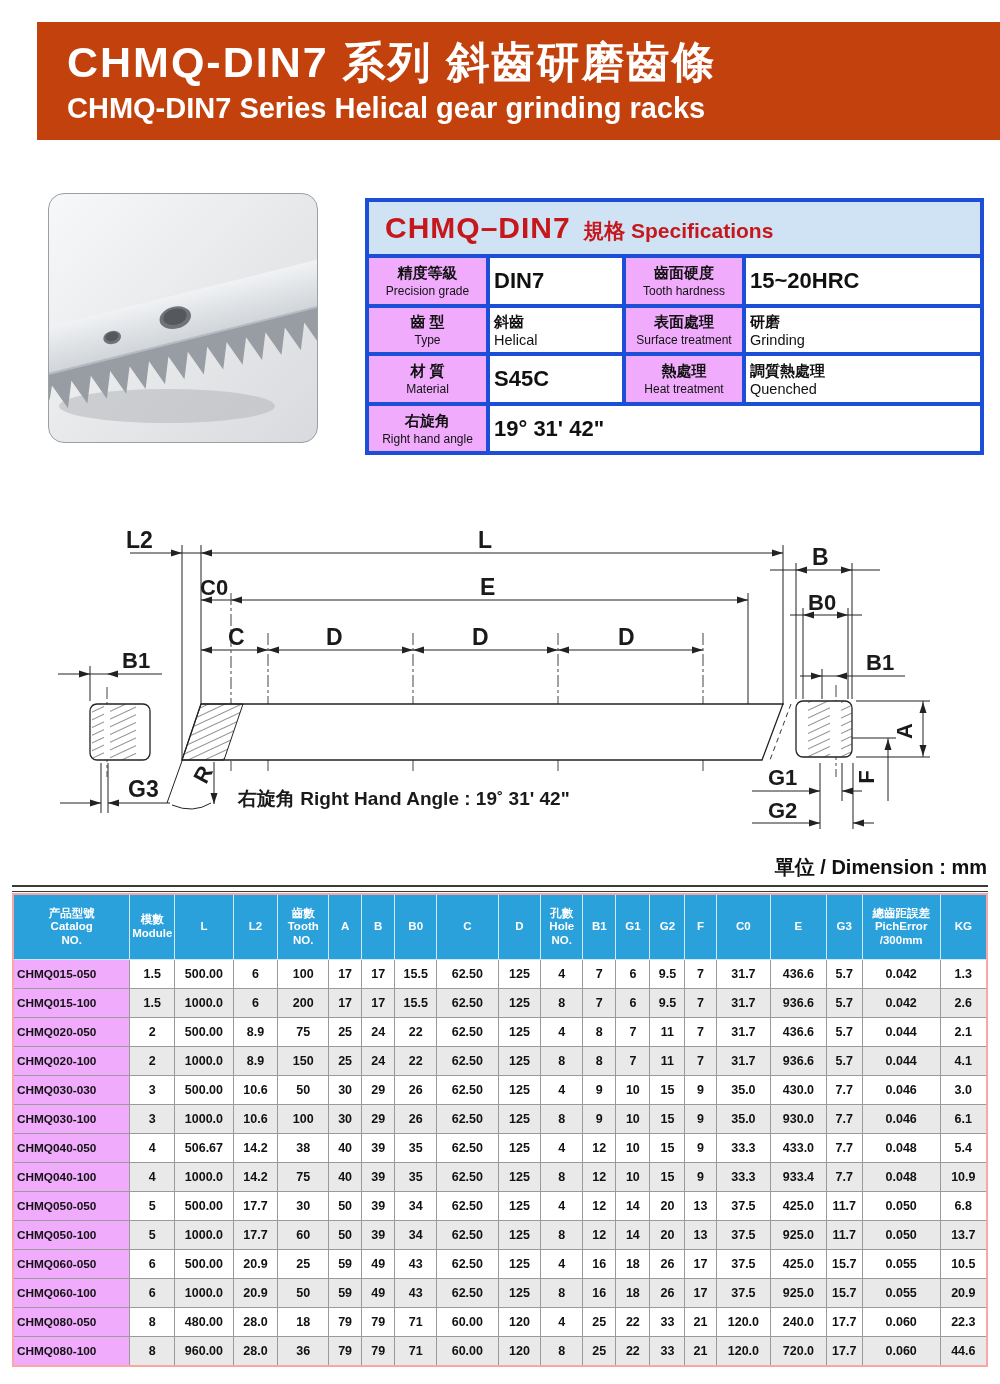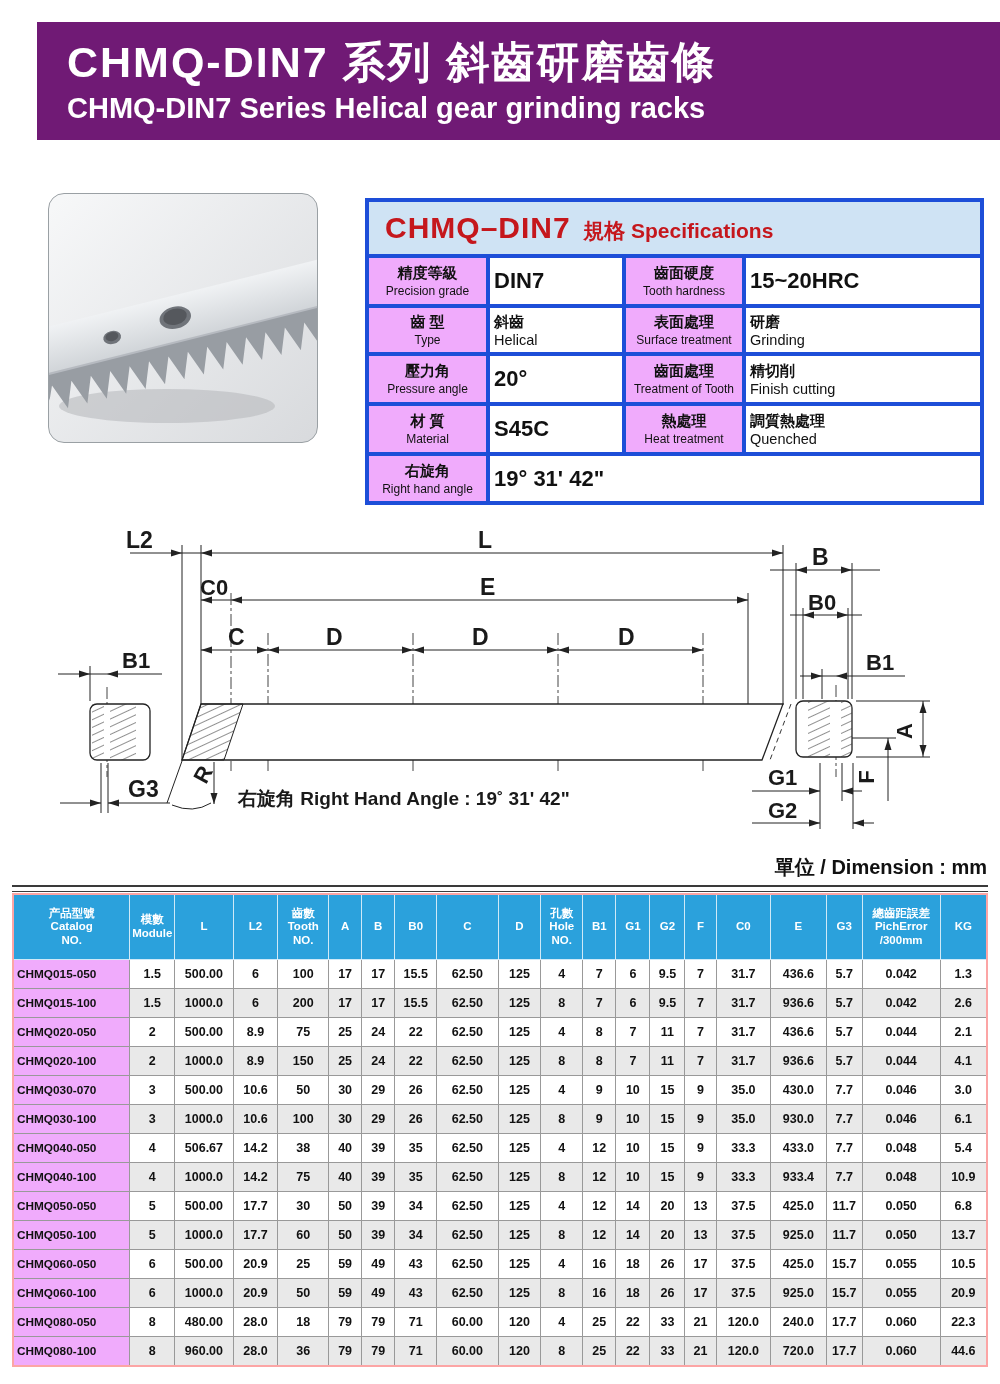--- a/index.html
+++ b/index.html
@@ -1,20 +1,20 @@
 <!DOCTYPE html>
 <html><head>
 <meta charset="utf-8">
 <style>
   html,body{margin:0;padding:0;background:#fff;}
   #canvas{position:relative;width:1000px;height:1384px;background:#ffffff;
           font-family:"Liberation Sans",sans-serif;overflow:hidden;}
 
   
-  .banner{position:absolute;left:37px;top:22px;width:963px;height:118px;background:#701a75;color:#fff;}
+  .banner{position:absolute;left:37px;top:22px;width:963px;height:118px;background:#c2410c;color:#fff;}
   .banner .zh{position:absolute;left:30px;top:12px;font-size:43px;font-weight:bold;letter-spacing:2px;white-space:nowrap;}
   .banner .en{position:absolute;left:30px;top:70px;font-size:29px;font-weight:bold;white-space:nowrap;}
 
   
   .photo{position:absolute;left:48px;top:193px;width:268px;height:248px;border:1px solid #9aa0a4;
          border-radius:16px;overflow:hidden;background:linear-gradient(135deg,#f7f8f9 0%,#d8dadd 100%);}
 
   
   table.spec{position:absolute;left:365px;top:198px;width:615px;border-collapse:collapse;table-layout:fixed;}
   .spec td{border:4px solid #1d4ed8;vertical-align:middle;padding:0;}
@@ -121,37 +121,20 @@
         <div class="zh">斜齒</div>
         <div class="en">Helical</div>
           </td>
       <td class="lbl">
         <div class="zh">表面處理</div>
         <div class="en">Surface treatment</div>
           </td>
       <td class="val">
         <div class="zh">研磨</div>
         <div class="en">Grinding</div>
-          </td>
-    </tr>
-    <tr class="h50">
-      <td class="lbl">
-        <div class="zh">壓力角</div>
-        <div class="en">Pressure angle</div>
-          </td>
-      <td class="val">
-        <div class="big">20°</div>
-          </td>
-      <td class="lbl">
-        <div class="zh">齒面處理</div>
-        <div class="en">Treatment of Tooth</div>
-          </td>
-      <td class="val">
-        <div class="zh">精切削</div>
-        <div class="en">Finish cutting</div>
           </td>
     </tr>
     <tr class="h50">
       <td class="lbl">
         <div class="zh">材 質</div>
         <div class="en">Material</div>
           </td>
       <td class="val">
         <div class="big">S45C</div>
           </td>
@@ -477,21 +460,21 @@
             <td>7</td>
             <td>11</td>
             <td>7</td>
             <td>31.7</td>
             <td>936.6</td>
             <td>5.7</td>
             <td>0.044</td>
             <td>4.1</td>
           </tr>
           <tr>
-            <td>CHMQ030-070</td>
+            <td>CHMQ030-030</td>
             <td>3</td>
             <td>500.00</td>
             <td>10.6</td>
             <td>50</td>
             <td>30</td>
             <td>29</td>
             <td>26</td>
             <td>62.50</td>
             <td>125</td>
             <td>4</td>

